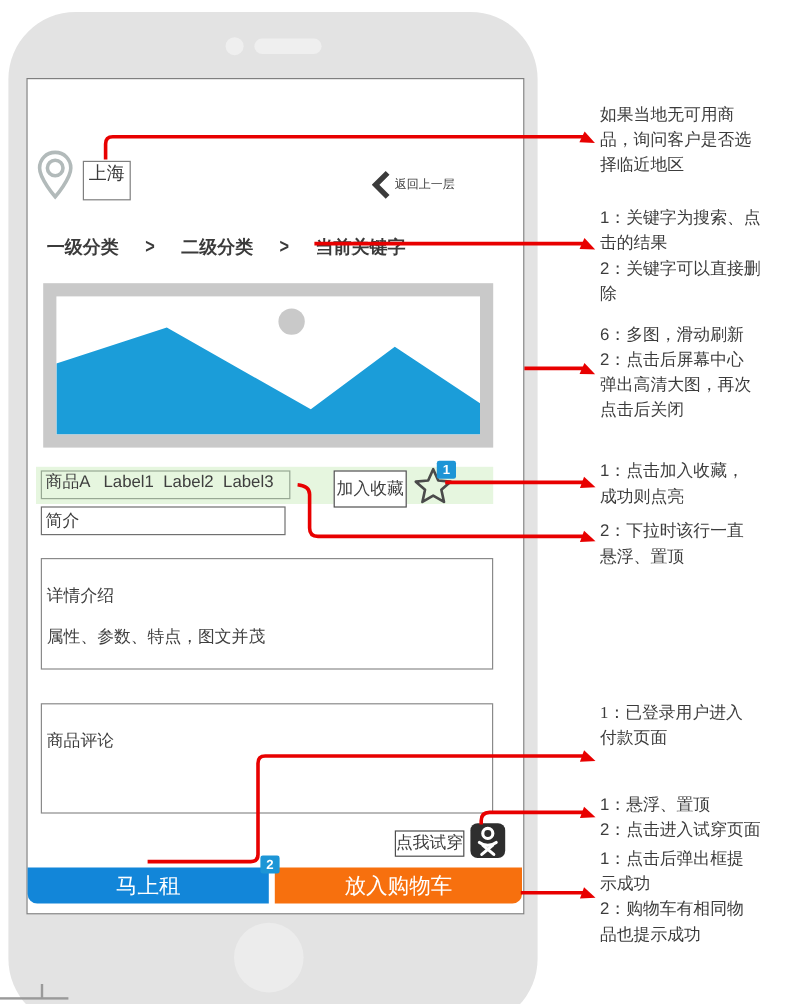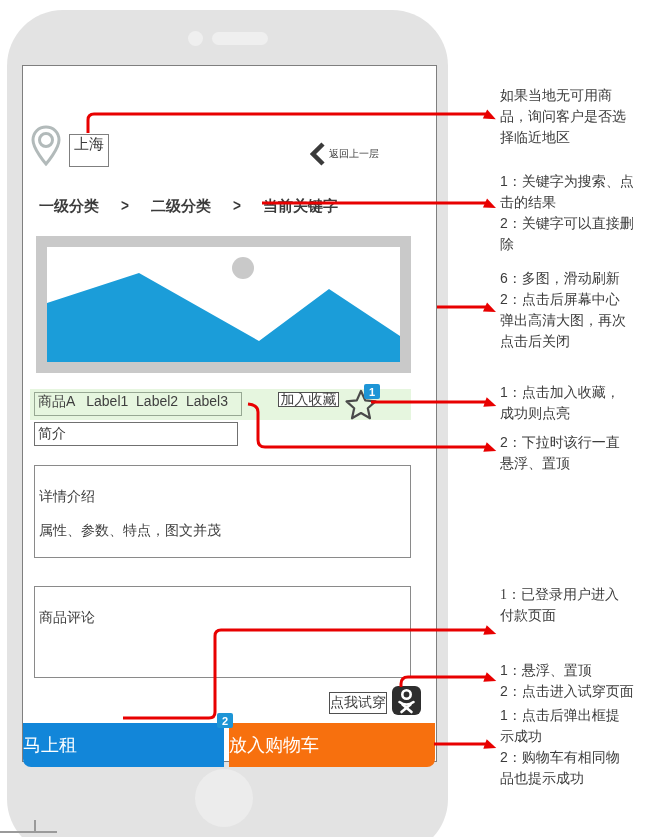--- a/index.html
+++ b/index.html
@@ -28,21 +28,21 @@
 
   .img-frame{position:absolute;left:13px;top:170px;width:375px;height:137px;background:#c9c9c9;
              box-sizing:border-box;padding:11px;}
   .img-inner{width:100%;height:100%;background:#fff;position:relative;}
   .img-inner svg{position:absolute;left:0;top:0;}
 
   .band{position:absolute;left:7px;top:323px;width:381px;height:31px;background:#e6f6df;}
   .product-box{position:absolute;left:11px;top:326px;width:208px;height:24px;border:1px solid #97a893;
                box-sizing:border-box;display:flex;align-items:flex-start;padding-left:3px;
                font-size:14px;white-space:pre;color:#3f3f3f;}
-  .fav-btn{position:absolute;left:255px;top:326px;width:61px;height:15px;border:1px solid #4f4f4f;
+  .fav-btn{position:absolute;left:255px;top:326px;width:61px;height:31px;border:1px solid #4f4f4f;
            background:#fff;box-sizing:border-box;display:flex;align-items:center;justify-content:center;
            font-size:14px;color:#3f3f3f;cursor:pointer;}
   .star{position:absolute;left:321px;top:322px;cursor:pointer;}
   .badge{position:absolute;width:16px;height:15px;background:#1d95d6;border-radius:2px;color:#fff;
          font-size:11px;font-weight:bold;display:flex;align-items:center;justify-content:center;}
   .star-badge{left:341px;top:318px;}
   .rent-badge{left:194px;top:647px;z-index:5;}
 
   .intro-box{position:absolute;left:11px;top:356px;width:204px;height:24px;border:1px solid #707070;
              box-sizing:border-box;display:flex;align-items:center;padding-left:3px;font-size:14px;}
@@ -52,21 +52,21 @@
   .comments-box{top:520px;height:92px;}
   .big-box .l1{position:absolute;left:4px;top:22px;text-align:right;}
   .big-box .l2{position:absolute;left:4px;top:56px;}
 
   .tryon-btn{position:absolute;left:306px;top:626px;width:58px;height:22px;border:1px solid #4f4f4f;
              background:#fff;box-sizing:border-box;display:flex;align-items:center;justify-content:center;
              font-size:14px;cursor:pointer;}
   .ok-icon{position:absolute;left:369px;top:620px;width:29px;height:29px;border-radius:6px;
            background:#2e2e2e;display:flex;align-items:center;justify-content:center;cursor:pointer;}
 
-  .cta{position:absolute;top:657px;height:44px;display:flex;align-items:center;justify-content:flex-start;
+  .cta{position:absolute;top:657px;height:30px;display:flex;align-items:center;justify-content:center;
        color:#fff;font-size:18px;cursor:pointer;}
   .rent-btn{left:0;width:201px;background:#1286d9;border-radius:0 0 0 8px;}
   .cart-btn{left:206px;width:206px;background:#f7700e;border-radius:0 0 8px 0;}
 
   
   .annos{position:absolute;left:500px;top:0;width:158px;}
   .anno{position:absolute;left:0;width:158px;font-size:14px;line-height:21px;color:#3c3c3c;
         white-space:pre-line;}
   .a1{top:85px;}.a2{top:171px;}.a3{top:268px;}.a4{top:382px;}
   .a5{top:432px;}.a6{top:584px;font-family:Liberation Serif, serif;}.a7{top:660px;}.a8{top:705px;}

